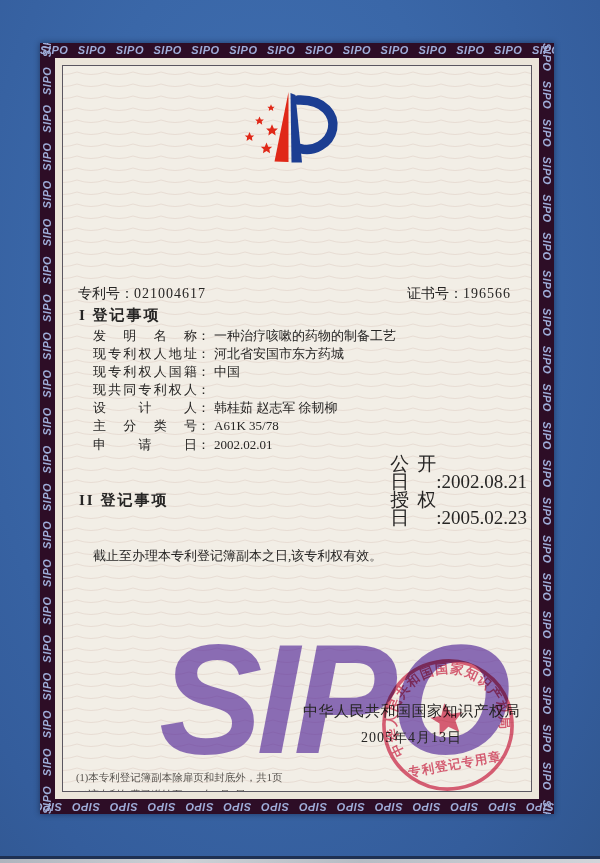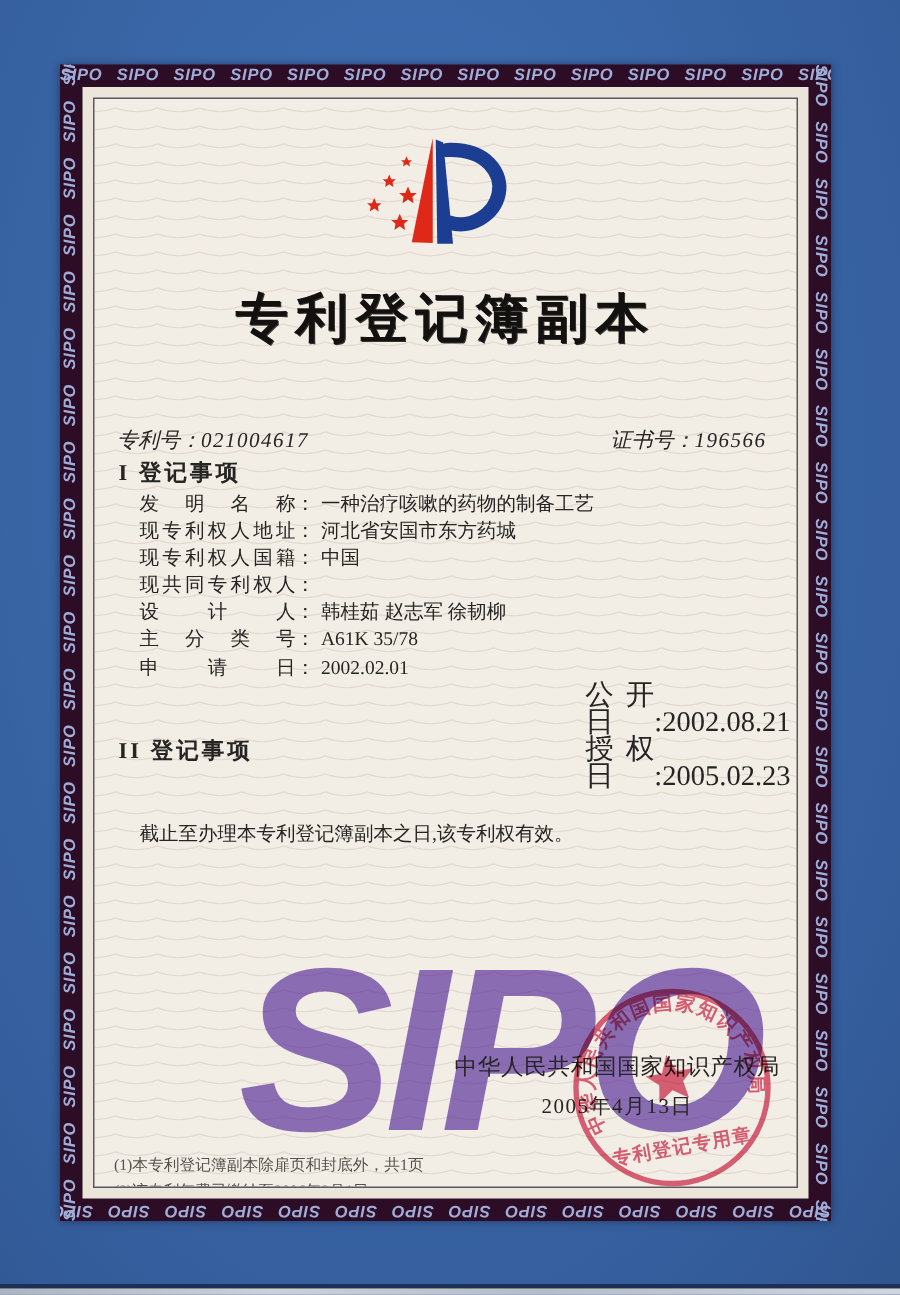--- a/index.html
+++ b/index.html
@@ -44,21 +44,21 @@
   }
 
   .logo { position:absolute; left:50%; margin-left:-60px; top:21px; width:120px; height:92px; z-index:3; }
 
   .title {
     position:absolute; left:0; top:123px; width:100%; z-index:3;
     text-align:center; font-size:35px; font-weight:900; letter-spacing:5px;
     color:#121110; text-shadow:.6px .6px 0 #3a3530;
   }
 
-  .hdr-row { position:absolute; left:15px; right:20px; top:219px; z-index:3; font-size:14px;font-style:italic; }
+  .hdr-row { position:absolute; left:15px; right:20px; top:219px; z-index:3; font-size:14px; }
   .hdr-row .right { float:right; }
   .hdr-row .num { letter-spacing:1px; }
 
   .sec-heading { position:absolute; left:16px; z-index:3; font-size:15px; font-weight:bold; letter-spacing:2px; }
   .sec1 { top:240px; }
   .sec2 { top:425px; }
 
   .fields { position:absolute; left:30px; right:4px; top:261px; z-index:3; font-size:13px; line-height:18.1px; }
   .lbl   { display:inline-block; width:104px; text-align:justify; text-align-last:justify; vertical-align:top; }
   .val   { padding-left:4px; }
@@ -169,21 +169,20 @@
 
       <g fill="#e02818">
         <use href="#star" transform="translate(34,21) scale(0.38)"></use>
         <use href="#star" transform="translate(22.5,34) scale(0.46)"></use>
         <use href="#star" transform="translate(35,43.5) scale(0.62)"></use>
         <use href="#star" transform="translate(12.5,50) scale(0.5)"></use>
         <use href="#star" transform="translate(29.5,61.5) scale(0.6)"></use>
       </g>
     </svg>
 
-    <div class="title">专利登记簿副本</div>
 
     <div class="hdr-row">
       <span>
         <span>专利号：</span><span class="num">021004617</span>
       </span>
       <span class="right">
         <span>证书号：</span><span class="num">196566</span>
       </span>
     </div>
 

